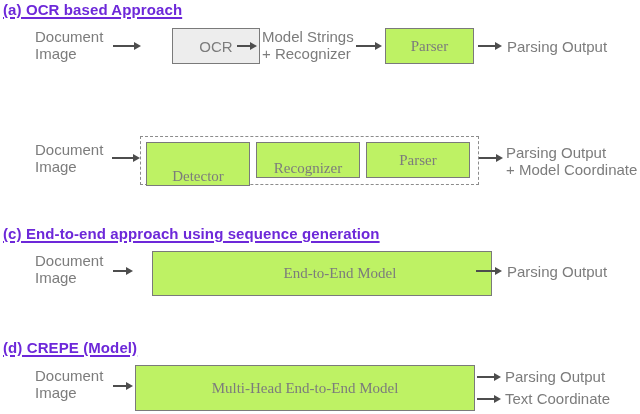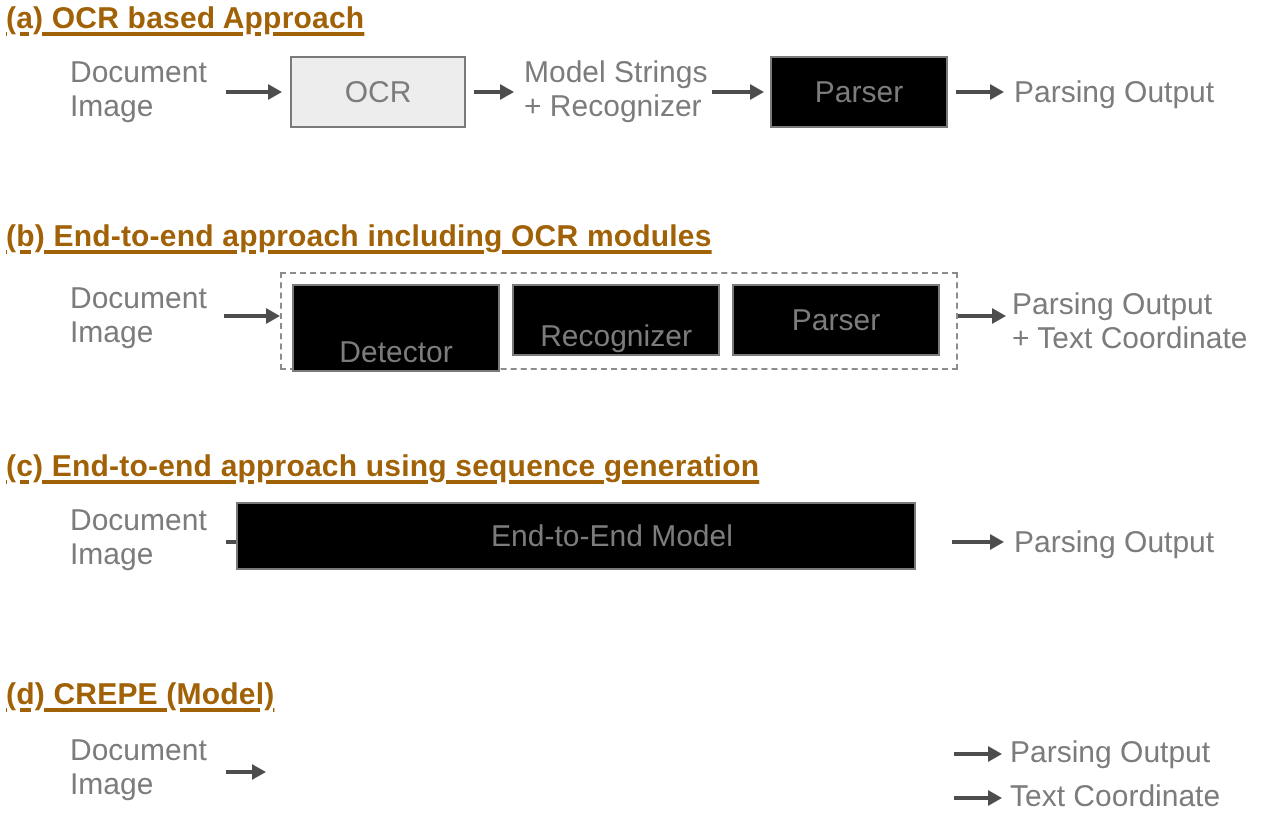--- a/index.html
+++ b/index.html
@@ -8,21 +8,21 @@
     width: 640px;
     height: 414px;
     background: #ffffff;
     font-family: "Liberation Sans", sans-serif;
     overflow: hidden;
   }
   .sec-title {
     position: absolute;
     font-size: 15px;
     font-weight: bold;
-    color: #a16207;
+    color: #6d28d9;
     text-decoration: underline;
     text-decoration-thickness: 1.5px;
     text-underline-offset: 2px;
     white-space: nowrap;
     letter-spacing: 0.1px;
   }
   .glabel {
     position: absolute;
     font-size: 15px;
     line-height: 17px;
@@ -33,22 +33,22 @@
     position: absolute;
     box-sizing: border-box;
     border: 1.5px solid #7a7a7a;
     display: flex;
     align-items: center;
     justify-content: center;
     font-size: 15px;
     color: #7c7c7c;
     white-space: nowrap;
   }
-  .box.yellow { background: #000000; }
-  .box.gray   { background: #ededed; }
+  .box.yellow { background: #bef264; font-family: Liberation Serif, serif; }
+  .box.gray   { background: #ededed; margin-left: 27px; }
   .dashed-box {
     position: absolute;
     box-sizing: border-box;
     border: 1.5px dashed #8c8c8c;
     background: transparent;
   }
   .arrow {
     position: absolute;
     height: 2px;
     background: #4d4d4d;
@@ -93,21 +93,20 @@
   <div class="arrow" style="left:356px; top:45px; width:19px;"></div>
 
   <div class="box yellow" style="left:385px; top:28px; width:89px; height:36px;">
     <span>Parser</span>
   </div>
 
   <div class="arrow" style="left:478px; top:45px; width:17px;"></div>
 
   <div class="glabel" style="left:507px; top:38px;">Parsing Output</div>
 
-  <div class="sec-title" style="left:3px; top:110px;">(b) End-to-end approach including OCR modules</div>
 
   <div class="glabel" style="left:35px; top:141px;">
     <div>Document</div>
     <div>Image</div>
   </div>
 
   <div class="arrow" style="left:112px; top:157px; width:21px;"></div>
 
   <div class="dashed-box" style="left:140px; top:136px; width:339px; height:49px;"></div>
 
@@ -120,49 +119,52 @@
   </div>
 
   <div class="box yellow" style="left:366px; top:142px; width:104px; height:36px;">
     <span>Parser</span>
   </div>
 
   <div class="arrow" style="left:479px; top:157px; width:17px;"></div>
 
   <div class="glabel" style="left:506px; top:144px;">
     <div>Parsing Output</div>
-    <div>+ Text Coordinate</div>
+    <div>+ Model Coordinate</div>
   </div>
 
   <div class="sec-title" style="left:3px; top:225px;">(c) End-to-end approach using sequence generation</div>
 
   <div class="glabel" style="left:35px; top:252px;">
     <div>Document</div>
     <div>Image</div>
   </div>
 
   <div class="arrow" style="left:113px; top:270px; width:13px;"></div>
 
-  <div class="box yellow" style="left:118px; top:251px; width:340px; height:34px;padding-left:36px;">
+  <div class="box yellow" style="left:152px; top:251px; width:340px; height:45px;padding-left:36px;">
     <span>End-to-End Model</span>
   </div>
 
   <div class="arrow" style="left:476px; top:270px; width:19px;"></div>
 
   <div class="glabel" style="left:507px; top:263px;">Parsing Output</div>
 
   <div class="sec-title" style="left:3px; top:339px;">(d) CREPE (Model)</div>
 
   <div class="glabel" style="left:35px; top:367px;">
     <div>Document</div>
     <div>Image</div>
   </div>
 
   <div class="arrow" style="left:113px; top:385px; width:13px;"></div>
 
+  <div class="box yellow" style="left:135px; top:365px; width:340px; height:46px;">
+    <span>Multi-Head End-to-End Model</span>
+  </div>
 
   <div class="arrow" style="left:477px; top:376px; width:17px;"></div>
 
   <div class="glabel" style="left:505px; top:368px;">Parsing Output</div>
 
   <div class="arrow" style="left:477px; top:398px; width:17px;"></div>
 
   <div class="glabel" style="left:505px; top:390px;">Text Coordinate</div>
 
 </div>

